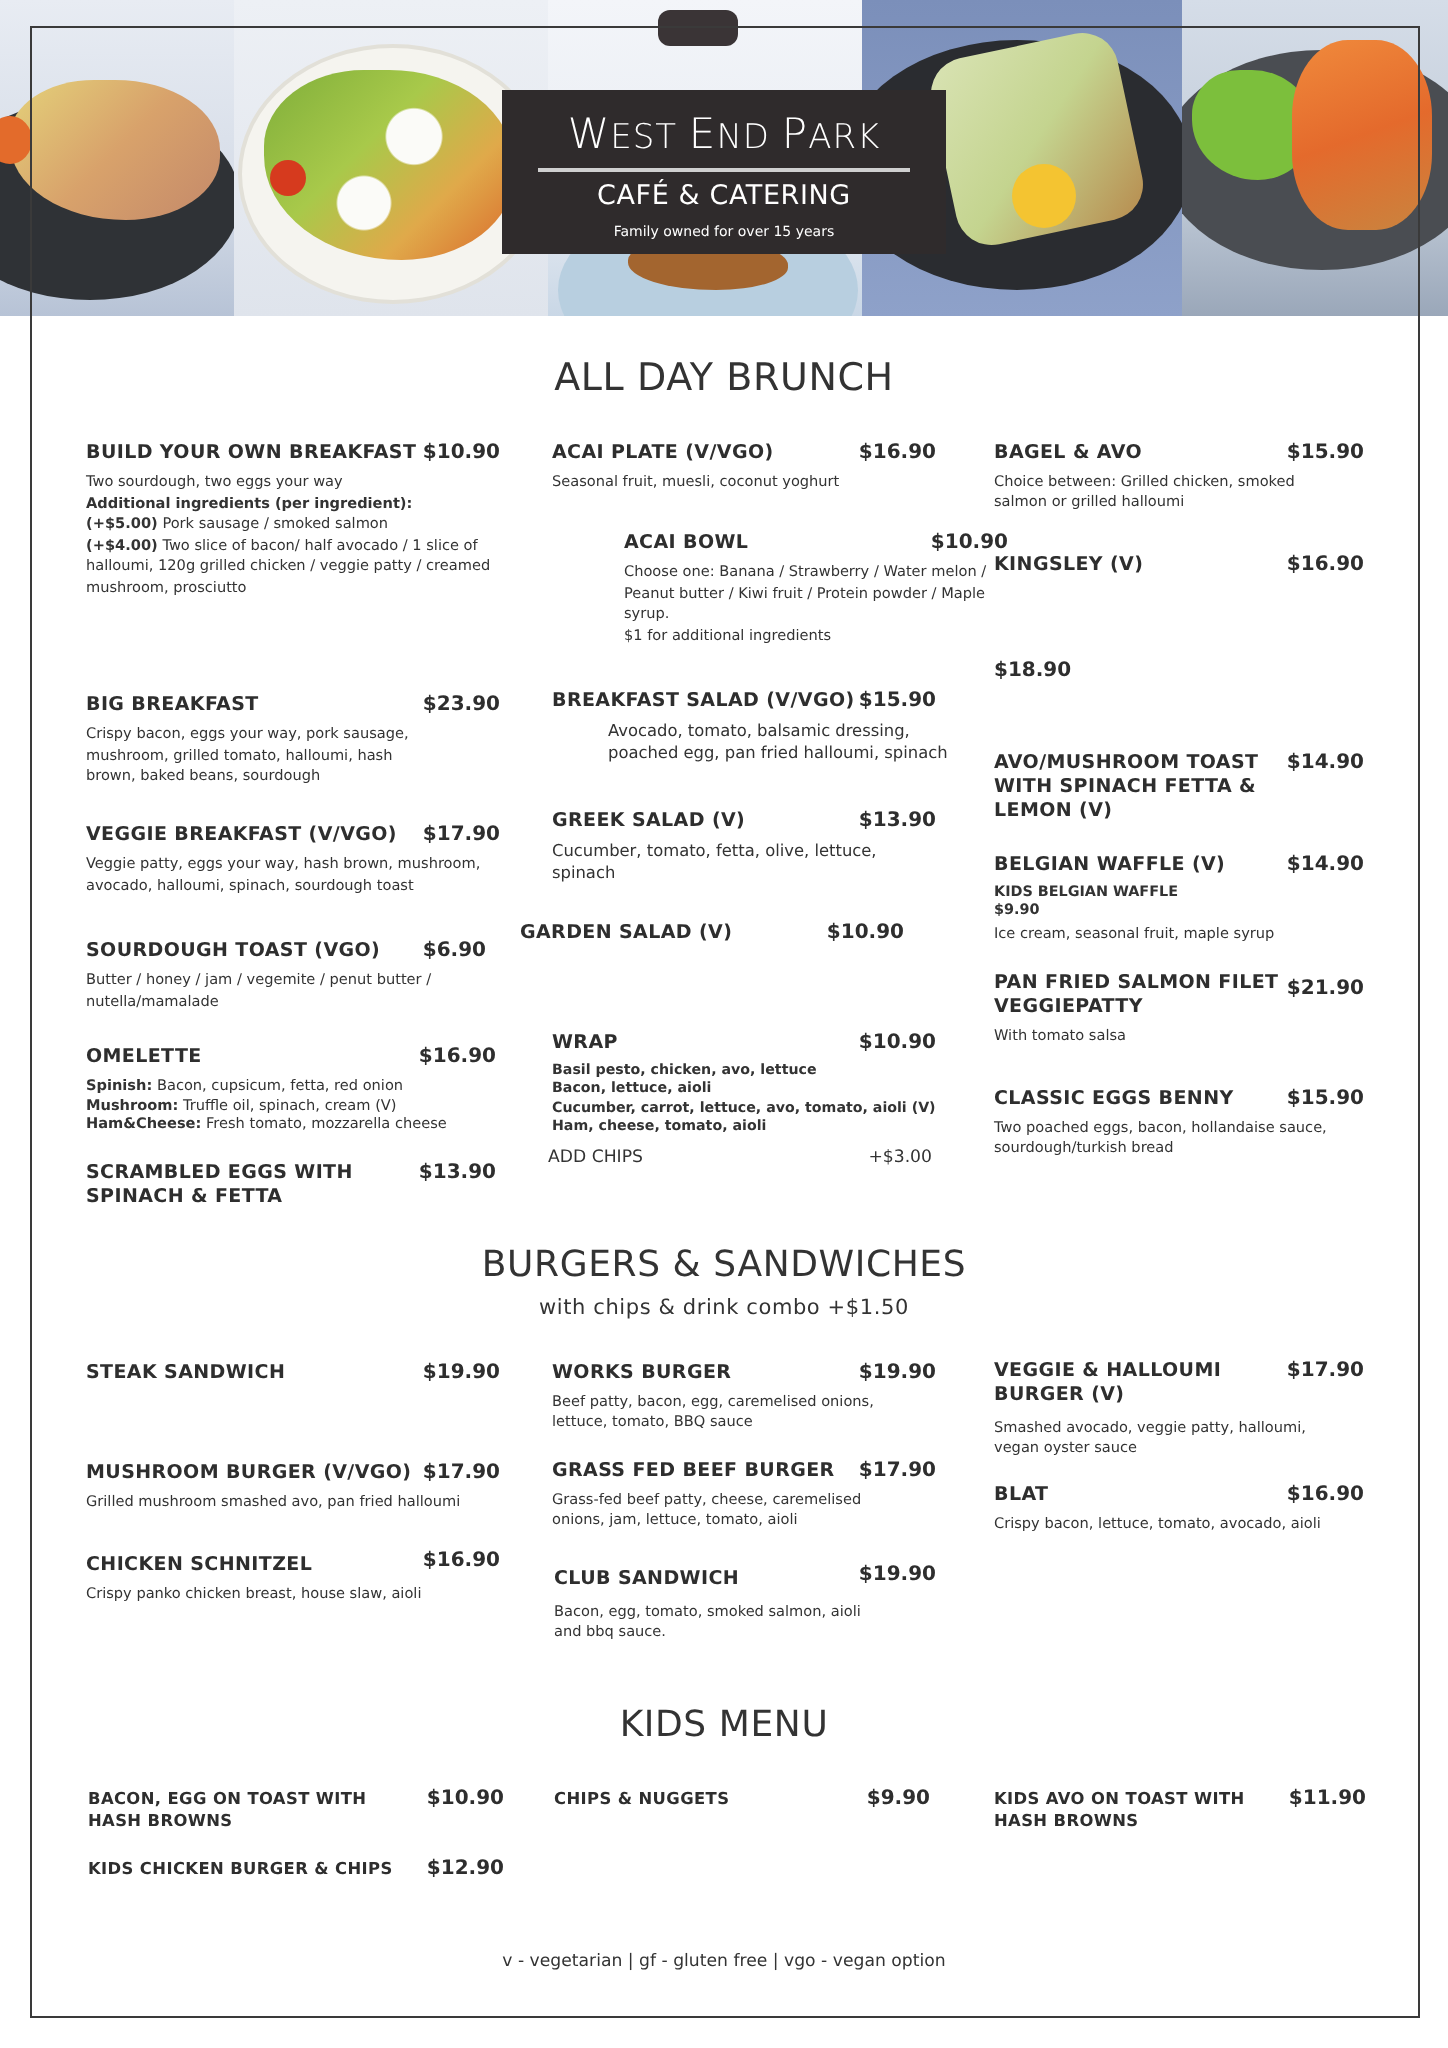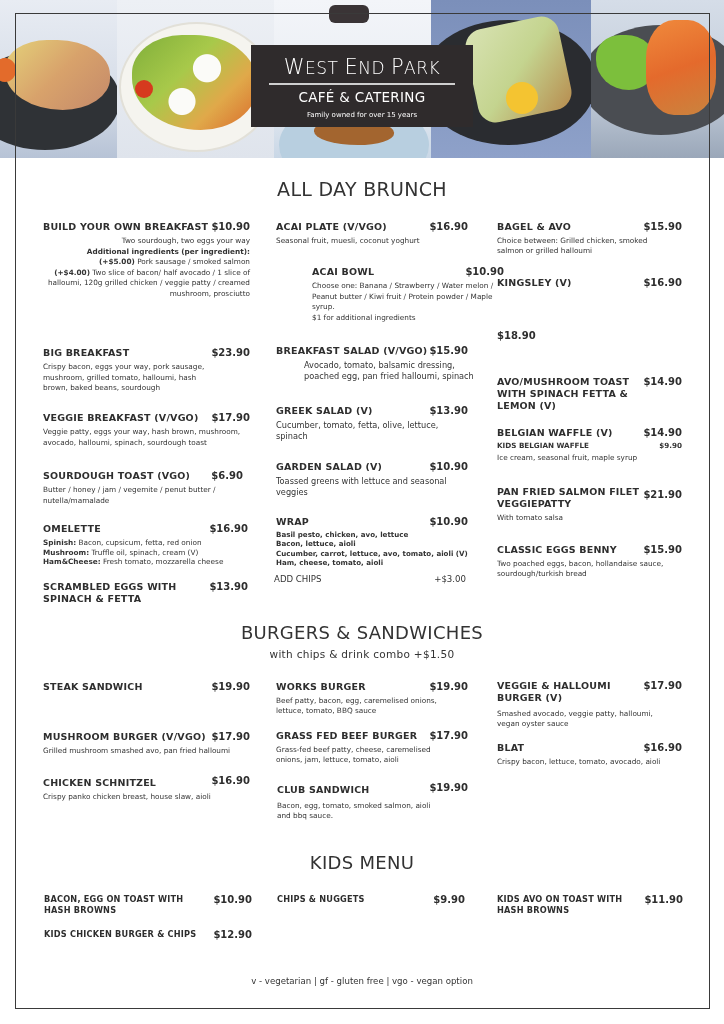--- a/index.html
+++ b/index.html
@@ -55,21 +55,21 @@
   .h-burgers { top: 622px; font-size: 18px; }
   .h-burgers-sub { top: 648px; font-size: 10.5px; color:#333; }
   .h-kids { top: 852px; font-size: 18px; }
   .item { position: absolute; }
   .item-head { display: flex; justify-content: space-between; align-items: flex-start; }
   .item-name { font-weight: bold; font-size: 9.5px; letter-spacing: 0.2px; line-height: 12px; color: #2e2e2e; }
   .item-price { font-weight: bold; font-size: 10px; line-height: 12px; color: #2e2e2e; white-space: nowrap; }
   .item-desc { font-size: 7.3px; line-height: 10.6px; color: #333; margin-top: 3px; }
   .item-desc b { font-weight: bold; }
   .sub-line { display: block; }
-  .kids-sub { display: flex; justify-content: space-between; font-weight: bold; font-size: 7.2px; margin-top: 2px; color:#333; }
+  .kids-sub { display: flex; justify-content: space-between; font-weight: bold; font-size: 7.2px; margin-top: 2px; color:#333;flex-direction:column; }
   .addchips { display: flex; justify-content: space-between; font-size: 8.6px; color:#333; }
 
   .kids-item .item-name { font-size: 8.2px; line-height: 11px; }
   .kids-item .item-price { font-size: 10px; }
 
   .legend { position: absolute; left: 0; top: 976px; width: 724px; text-align: center; font-size: 8.6px; color: #333; }
 </style>
 </head>
 <body>
 
@@ -105,21 +105,21 @@
 
 <div class="logo-box">
   <div class="logo-title"><span>W</span><span class="sc">EST </span><span>E</span><span class="sc">ND </span><span>P</span><span class="sc">ARK</span></div>
   <div class="logo-rule"></div>
   <div class="logo-sub">CAFÉ &amp; CATERING</div>
   <div class="logo-tag">Family owned for over 15 years</div>
 </div>
 
 <div class="section-title h-brunch">ALL DAY BRUNCH</div>
 
-<div class="item" style="left:43px; top:221px; width:207px;text-align:right;">
+<div class="item" style="left:43px; top:221px; width:207px;">
   <div class="item-head">
       <span class="item-name">BUILD YOUR OWN BREAKFAST</span>
       <span class="item-price">$10.90</span>
     </div>
   <div class="item-desc">
     <span class="sub-line">Two sourdough, two eggs your way</span>
     <b class="sub-line">Additional ingredients (per ingredient):</b>
     <span class="sub-line"><b>(+$5.00)</b><span> Pork sausage / smoked salmon</span></span>
     <span class="sub-line"><b>(+$4.00)</b><span> Two slice of bacon/ half avocado / 1 slice of halloumi, 120g grilled chicken / veggie patty / creamed mushroom, prosciutto</span></span>
   </div>
@@ -196,26 +196,25 @@
 </div>
 
 <div class="item" style="left:276px; top:405px; width:192px;">
   <div class="item-head">
       <span class="item-name">GREEK SALAD (V)</span>
       <span class="item-price">$13.90</span>
     </div>
   <div class="item-desc" style="font-size:8.2px; width:180px;">Cucumber, tomato, fetta, olive, lettuce, spinach</div>
 </div>
 
-<div class="item" style="left:276px; top:461px; width:192px;">
+<div class="item" style="left:260px; top:461px; width:192px;">
   <div class="item-head">
       <span class="item-name">GARDEN SALAD (V)</span>
       <span class="item-price">$10.90</span>
     </div>
-  <div class="item-desc" style="font-size:8.2px; width:185px;">Toassed greens with lettuce and seasonal veggies</div>
 </div>
 
 <div class="item" style="left:276px; top:516px; width:192px;">
   <div class="item-head">
       <span class="item-name">WRAP</span>
       <span class="item-price">$10.90</span>
     </div>
   <div class="item-desc" style="font-weight:bold; line-height:9.3px; font-size:7.1px; margin-top:2px;">
     <span class="sub-line">Basil pesto, chicken, avo, lettuce</span>
     <span class="sub-line">Bacon, lettuce, aioli</span>

